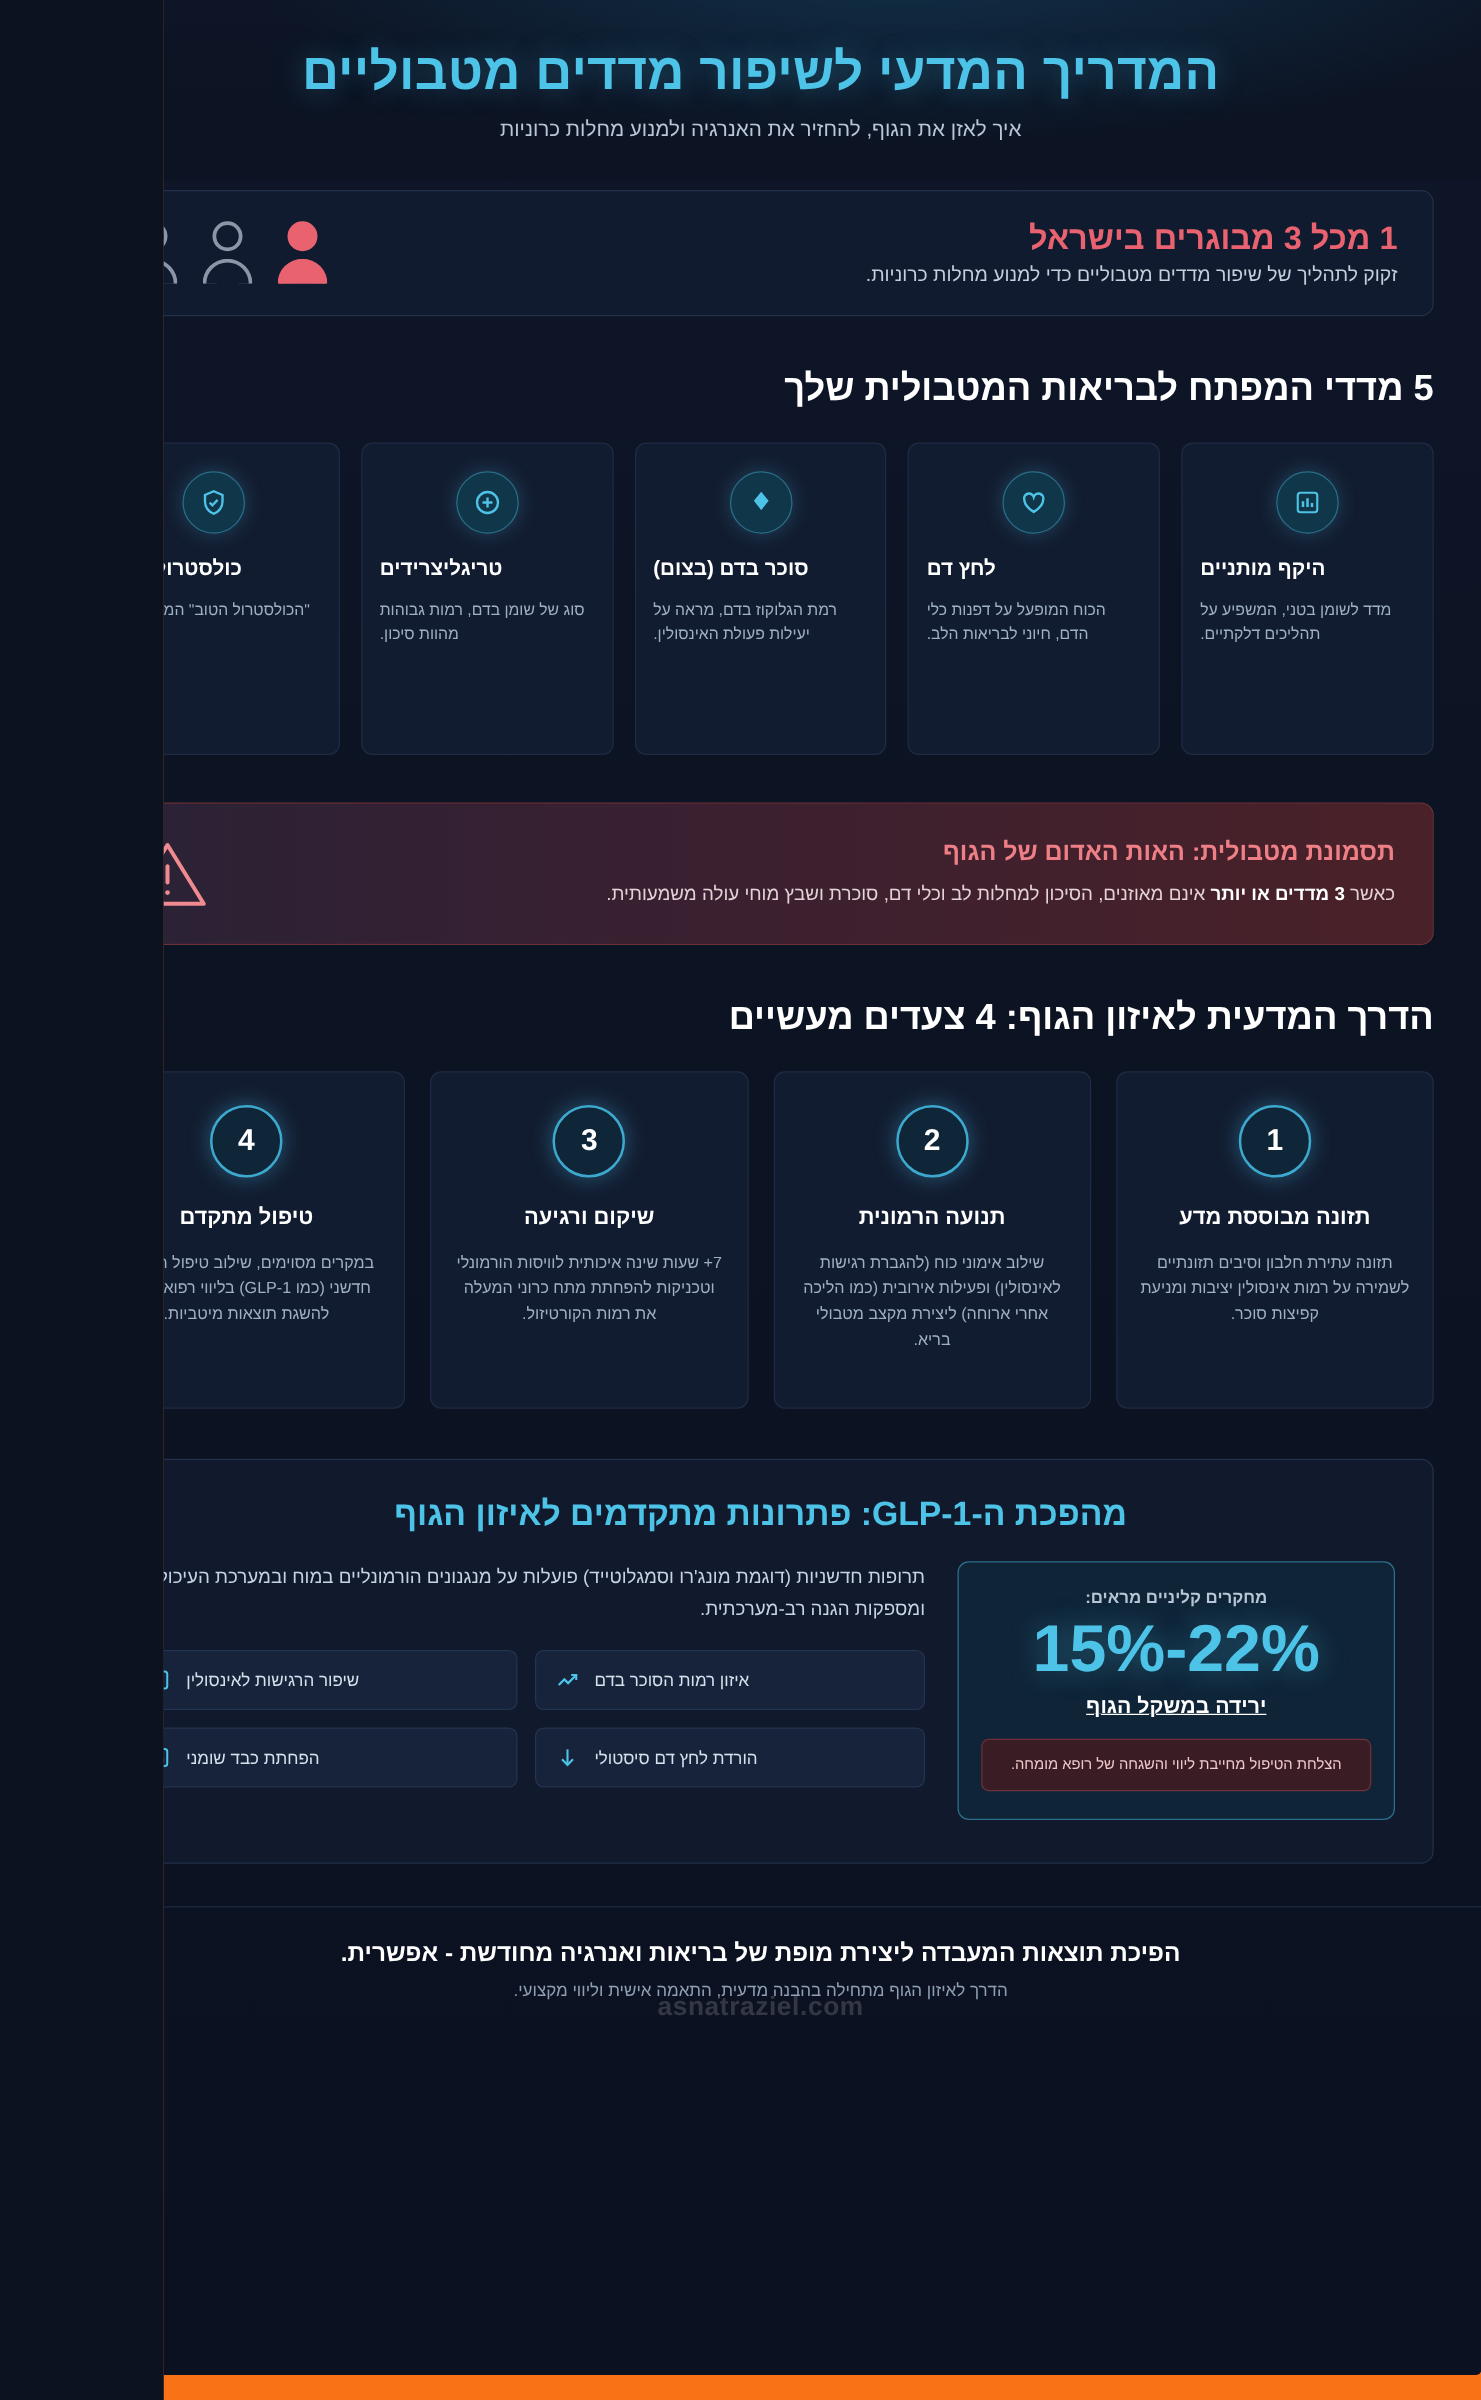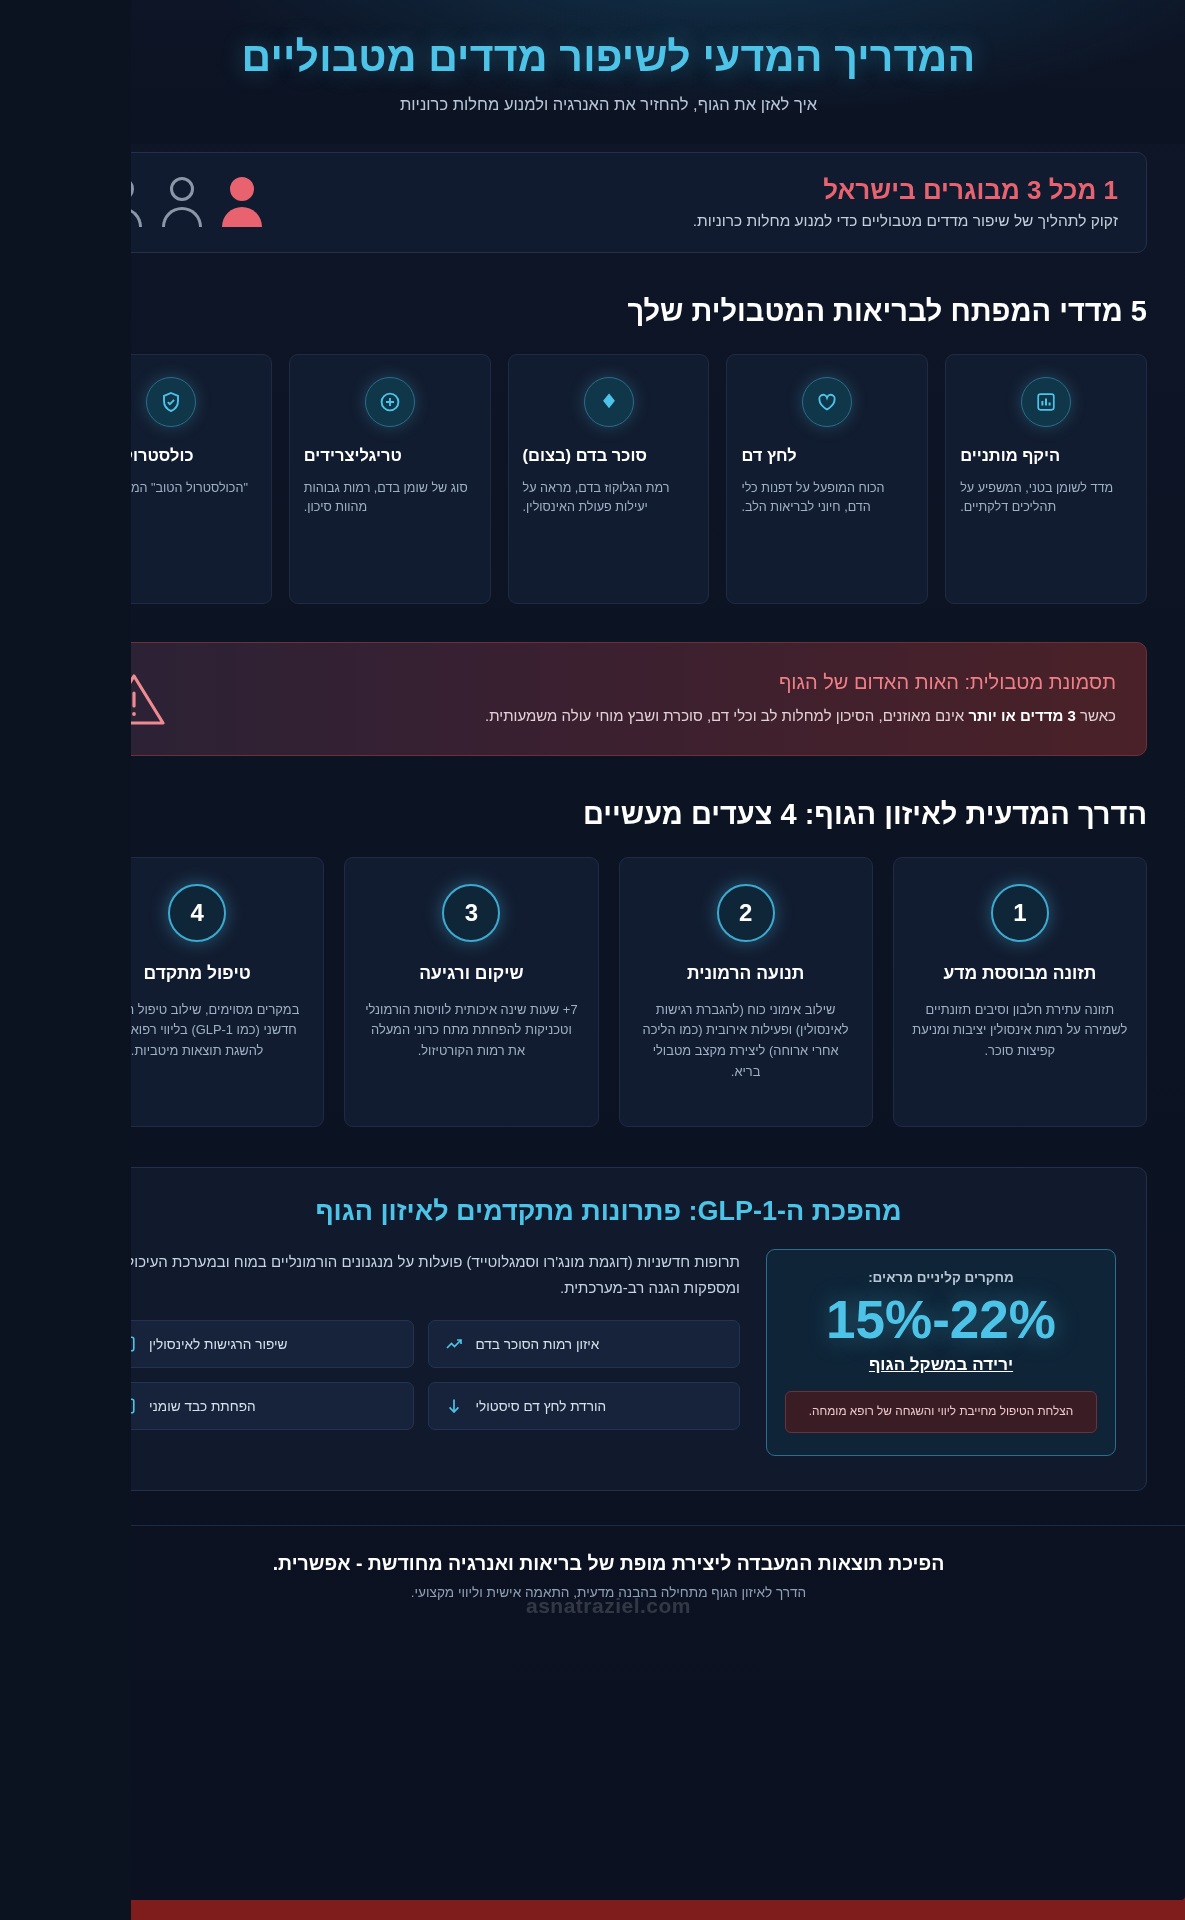--- a/index.html
+++ b/index.html
@@ -4,21 +4,21 @@
 <style>
   * { box-sizing: border-box; margin: 0; padding: 0; }
   html, body {
     width: 1185px;
     background: #0b1220;
     font-family: "Liberation Sans", sans-serif;
   }
   .page {
     width: 1054px;
     min-height: 1920px;
-    background: #7f1d1d;
+    background: #f97316;
     position: relative;
     overflow: hidden;
     padding: 0 0 0 0;
   }
   .inner {
     width: 1153px;
     margin: 0 auto;
     background: linear-gradient(180deg, #0e1629 0%, #0c1322 40%, #0b1120 100%);
     min-height: 1900px;
     position: relative;
@@ -123,21 +123,21 @@
     background: linear-gradient(270deg, #4a2128 0%, #3a2030 55%, #2a2236 100%);
     border: 1px solid #6b3038;
     border-radius: 10px;
     padding: 26px 30px;
     display: flex;
     flex-direction: row-reverse;
     align-items: center;
     gap: 24px;
   }
   .warn .txt { flex: 1; text-align: right; }
-  .warn h3 { color: #ef7f86; font-size: 20px; font-weight: normal; margin-bottom: 10px;}
+  .warn h3 { color: #ef7f86; font-size: 20px; font-weight: bold; margin-bottom: 10px;}
   .warn p { color: #e3d2d6; font-size: 15px; line-height: 1.55; }
   .warn p b { color: #ffffff; }
   .tri { width: 66px; height: 60px; flex: 0 0 66px; position: relative; }
 
   
   .cards4 { display: flex; flex-direction: row-reverse; gap: 20px; }
   .card4 {
     flex: 1;
     background: #121c30;
     border: 1px solid #1f2b44;

